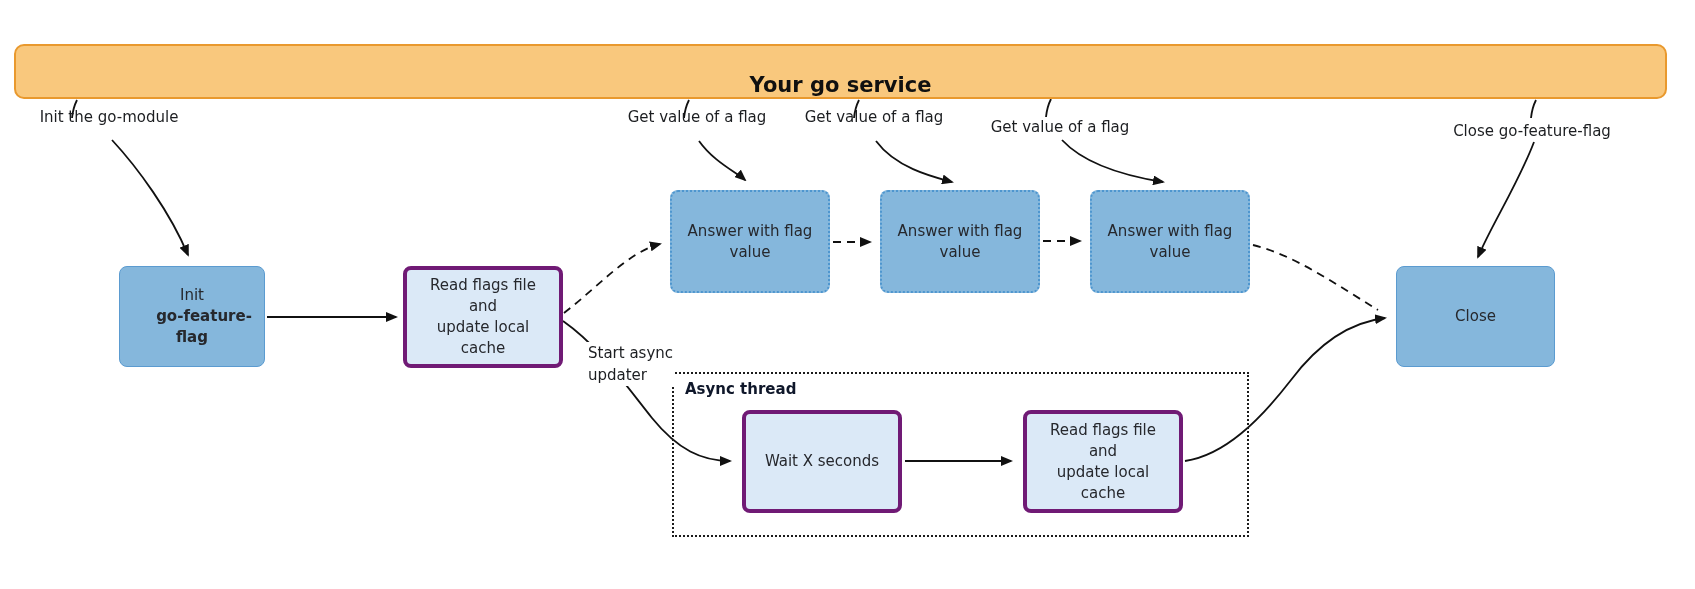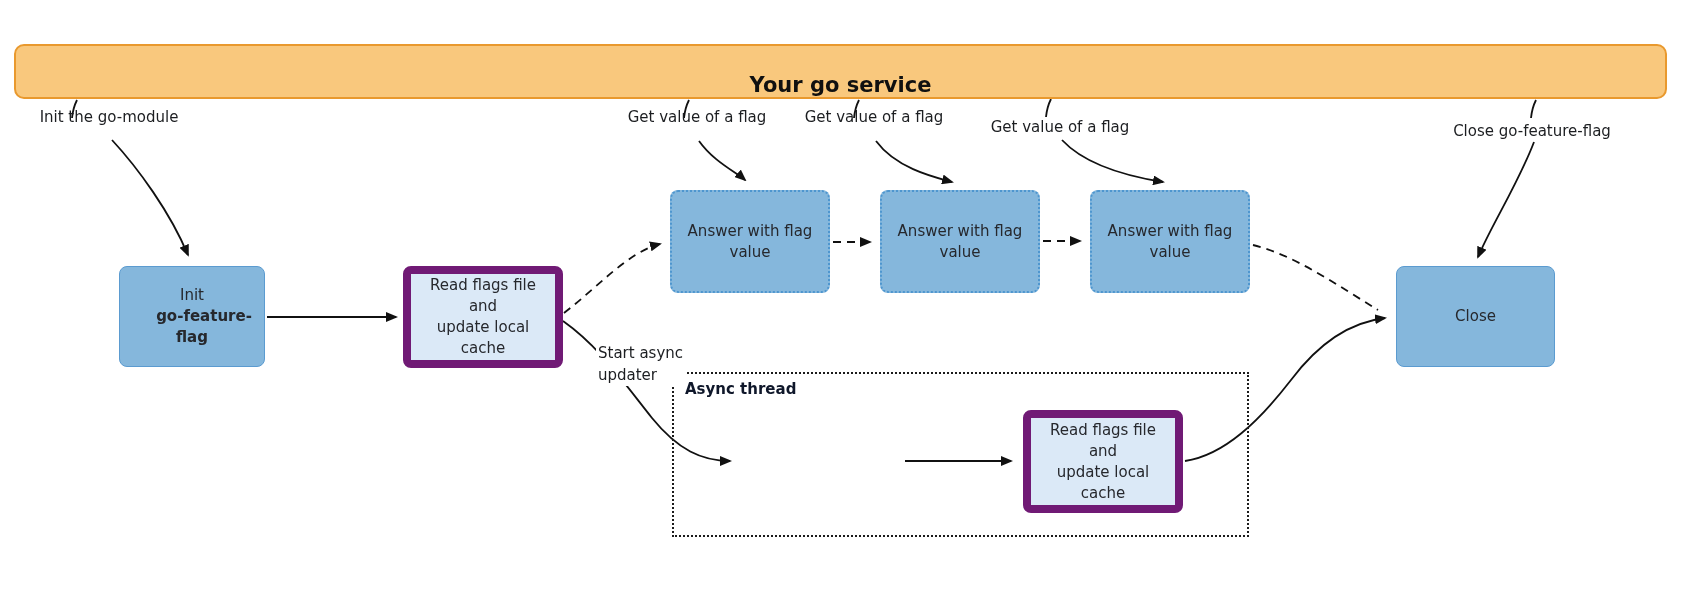--- a/index.html
+++ b/index.html
@@ -20,33 +20,33 @@
     position:absolute;top:109px;font-size:15px;line-height:17px;color:#1c1e21;
     transform:translateX(-50%);white-space:nowrap;z-index:3;
   }
   .node{
     position:absolute;border-radius:8px;display:flex;align-items:center;justify-content:center;
     text-align:center;font-size:15px;line-height:21px;z-index:2;box-sizing:border-box;
     padding:4px 8px;
   }
   .preline{white-space:pre-line;}
   .dark{background:#85B7DC;border:1.6px solid #5B9BD0;}
-  .light{background:#DBE9F7;border:8px solid #701a75;}
+  .light{background:#DBE9F7;border:4px solid #701a75;}
   .dotted{background:#85B7DC;border:2.5px dotted #4E96CF;}
   .asyncbox{
     position:absolute;left:672px;top:372px;width:577px;height:165px;
     border:2.5px dotted #1b1b1b;z-index:1;box-sizing:border-box;
   }
   .asyncbox .cap{
     position:absolute;left:8px;top:6px;font-size:15px;font-weight:bold;color:#0f172a;
     background:#fff;padding:0 3px;
   }
   .floatlbl{
     position:absolute;left:586px;top:342px;font-size:15px;line-height:22px;color:#1c1e21;
-    background:#ffffff;z-index:3;padding:0 2px;margin-left:10px;
+    background:#ffffff;z-index:3;padding:0 2px;
   }
   .bold{font-weight:bold;margin-left:24px;}
 </style>
 </head>
 <body>
 
 <div class="canvas">
 
   <svg class="wires" viewBox="0 0 1695 589">
     <defs>
@@ -110,17 +110,18 @@
 
   <div class="node dotted preline" style="left:670px;top:190px;width:160px;height:103px;">Answer with flag
 value</div>
   <div class="node dotted preline" style="left:880px;top:190px;width:160px;height:103px;">Answer with flag
 value</div>
   <div class="node dotted preline" style="left:1090px;top:190px;width:160px;height:103px;">Answer with flag
 value</div>
 
   <div class="node dark" style="left:1396px;top:266px;width:159px;height:101px;">Close</div>
 
+  <div class="node light" style="left:742px;top:410px;width:160px;height:103px;">Wait X seconds</div>
   <div class="node light preline" style="left:1023px;top:410px;width:160px;height:103px;">Read flags file
 and
 update local cache</div>
 
 </div>
 
 </body></html>

